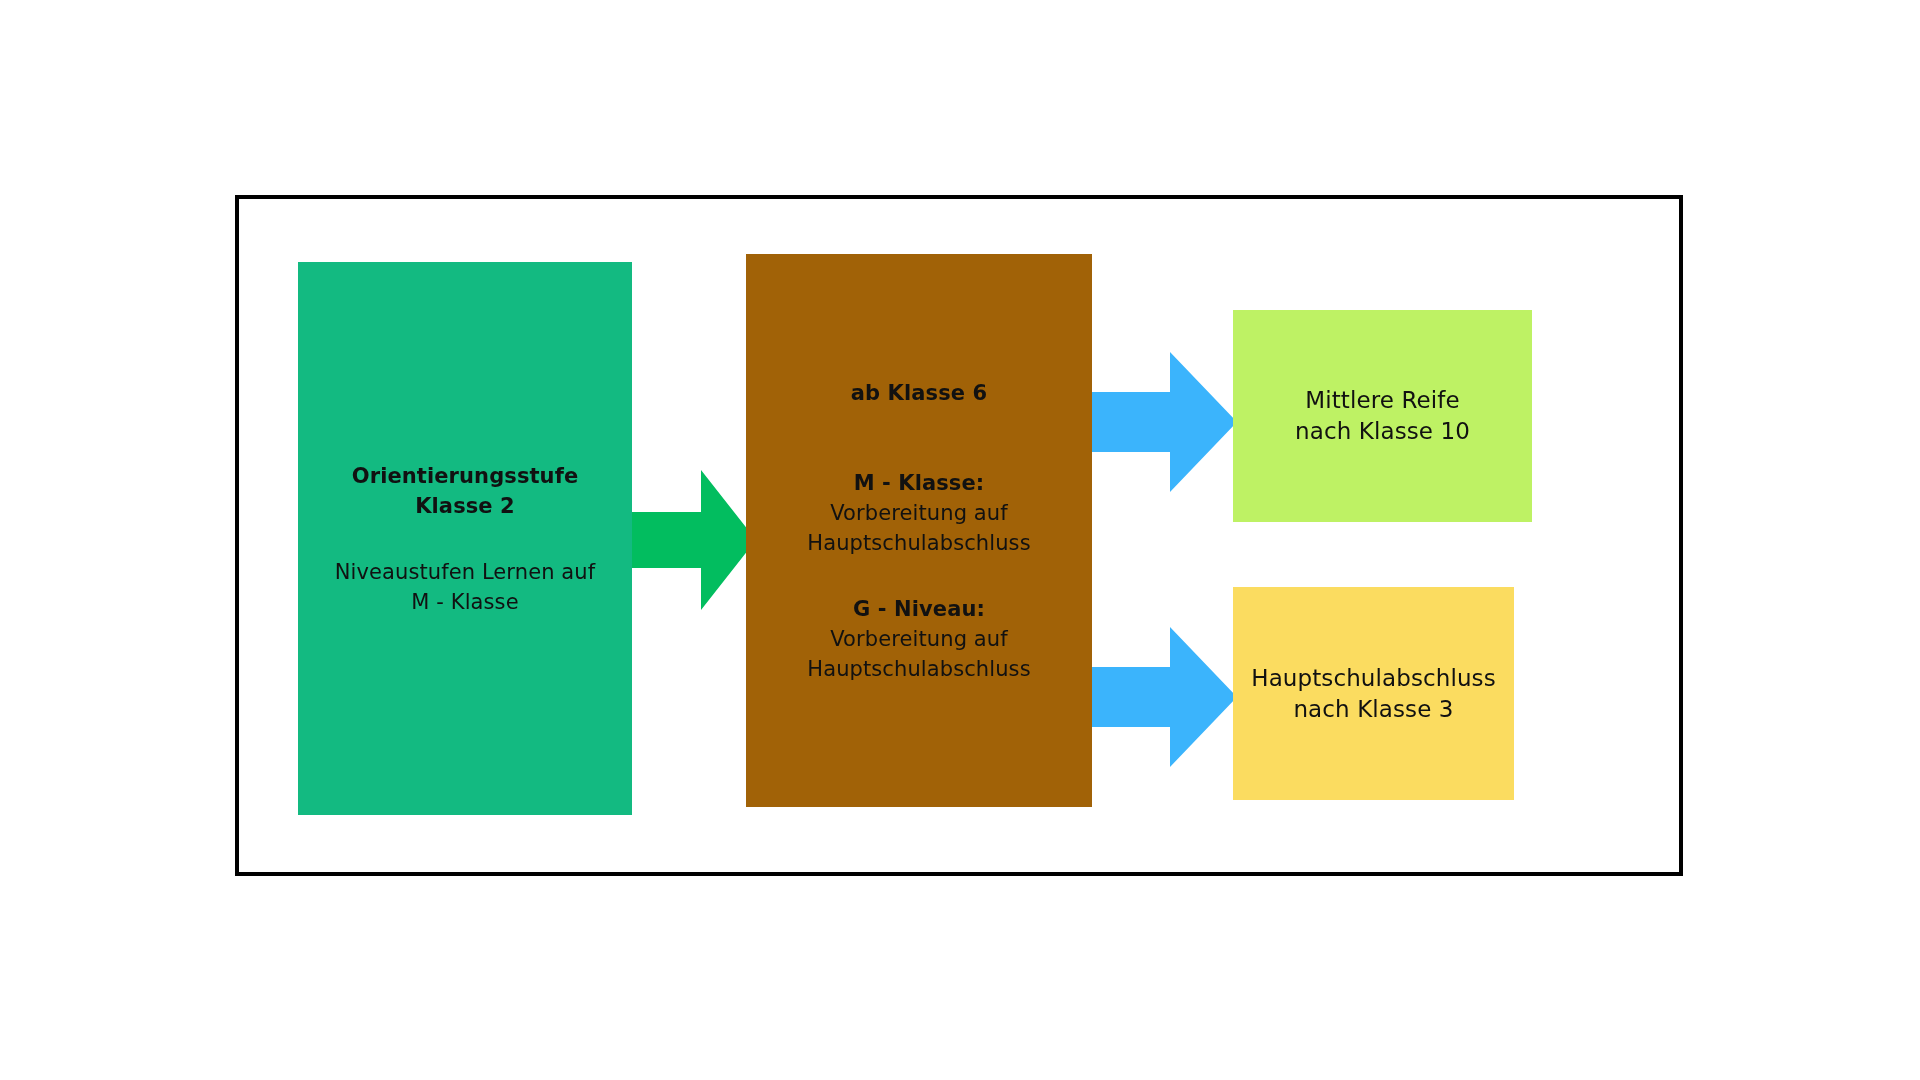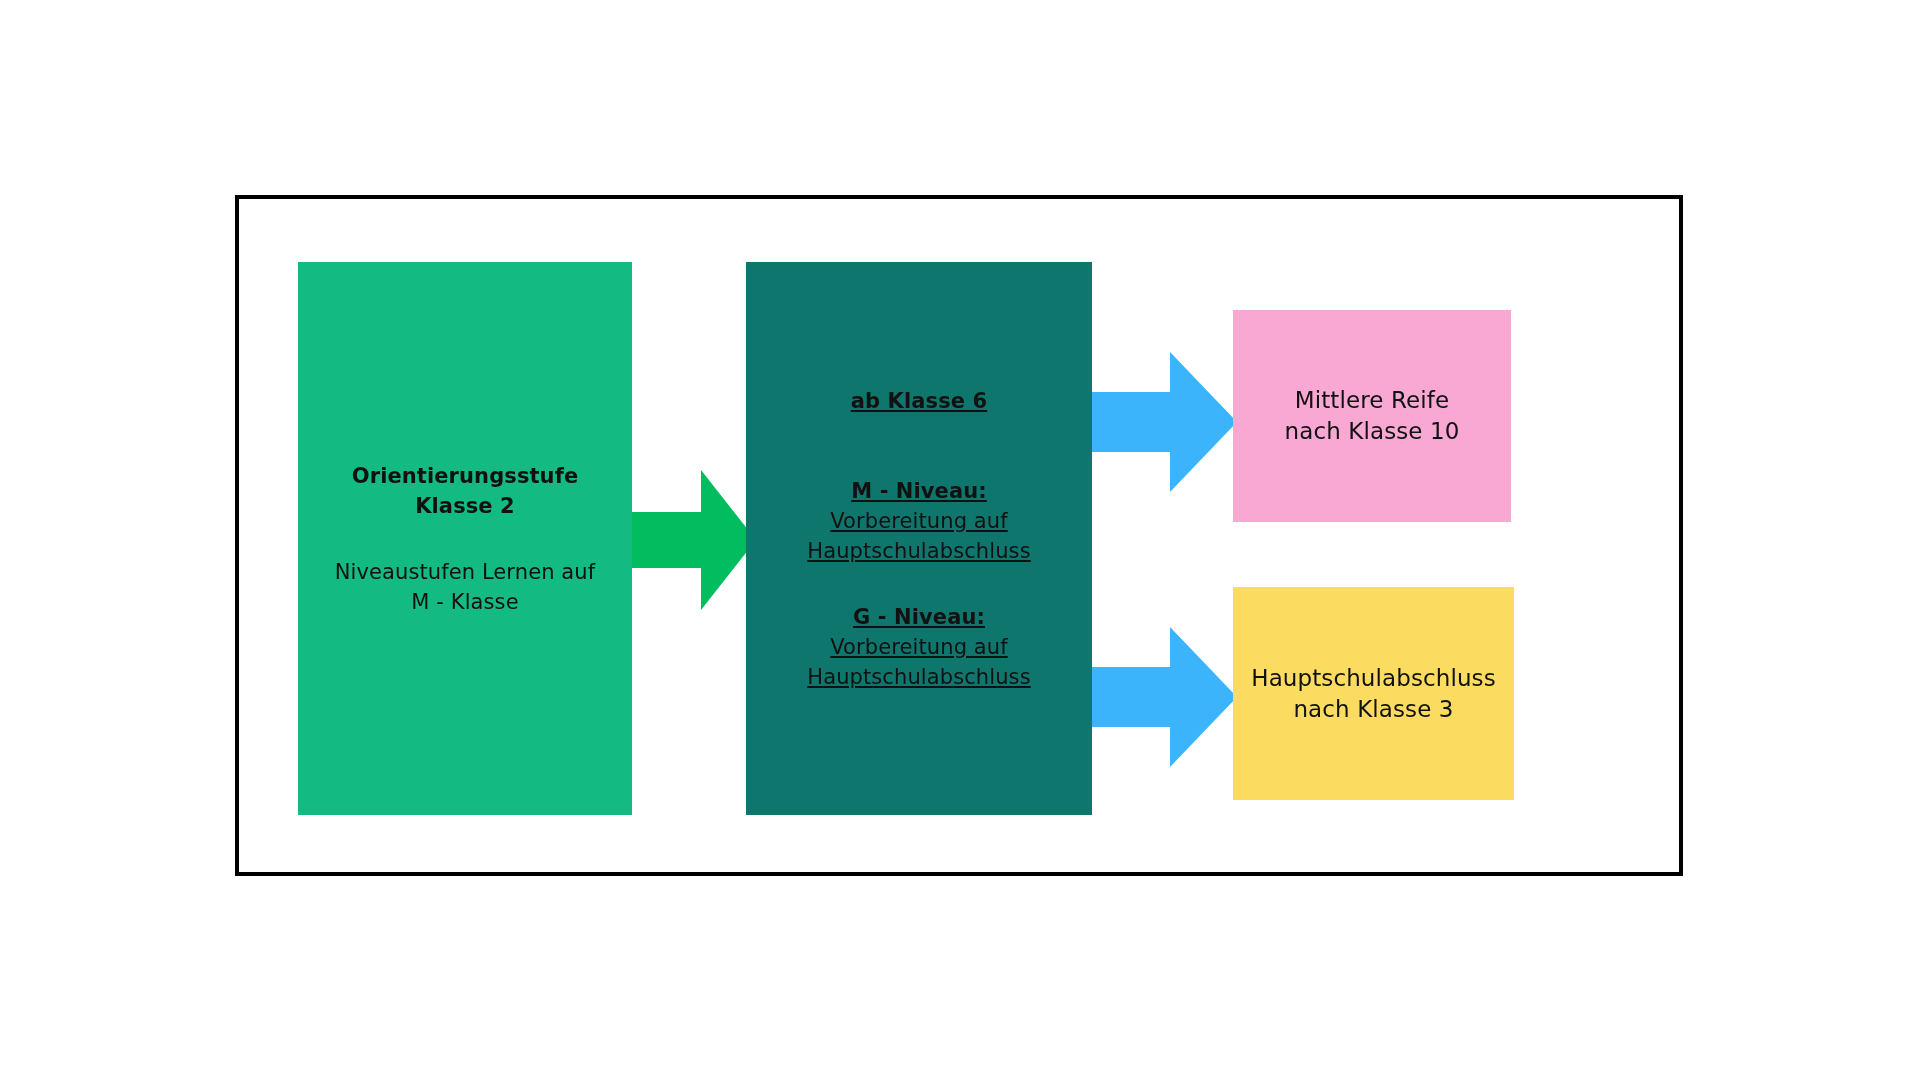--- a/index.html
+++ b/index.html
@@ -49,33 +49,32 @@
   .node-orientierung {
     left: 298px;
     top: 262px;
     width: 334px;
     height: 553px;
     background: #13BA81;
   }
 
   .node-klasse6 {
     left: 746px;
-    top: 262px;
+    top: 254px;
     width: 346px;
     height: 553px;
-    background: #0f766e;
-    text-decoration: underline;
+    background: #a16207;
   }
 
   .node-mittlere-reife {
     left: 1233px;
     top: 310px;
-    width: 278px;
+    width: 299px;
     height: 212px;
-    background: #f9a8d4;
+    background: #bef264;
   }
 
   .node-hauptschule {
     left: 1233px;
     top: 587px;
     width: 281px;
     height: 213px;
     background: #FBDC60;
   }
 
@@ -148,21 +147,21 @@
   <div class="arrow arrow-green">
     <svg width="128" height="140" viewBox="0 0 128 140" xmlns="http://www.w3.org/2000/svg">
       <polygon points="0,42 73,42 73,0 128,70 73,140 73,98 0,98" fill="#02BD5F"></polygon>
     </svg>
   </div>
 
   <div class="node node-klasse6">
     <span class="txt-bold block">ab Klasse 6</span>
     <div class="gap-md"></div>
     <div class="gap-md"></div>
-    <span class="txt-bold block">M - Niveau:</span>
+    <span class="txt-bold block">M - Klasse:</span>
     <span class="txt-reg block">Vorbereitung auf</span>
     <span class="txt-reg block">Hauptschulabschluss</span>
     <div class="gap-lg"></div>
     <span class="txt-bold block">G - Niveau:</span>
     <span class="txt-reg block">Vorbereitung auf</span>
     <span class="txt-reg block">Hauptschulabschluss</span>
   </div>
 
   <div class="arrow arrow-blue-top">
     <svg width="155" height="140" viewBox="0 0 155 140" xmlns="http://www.w3.org/2000/svg">

